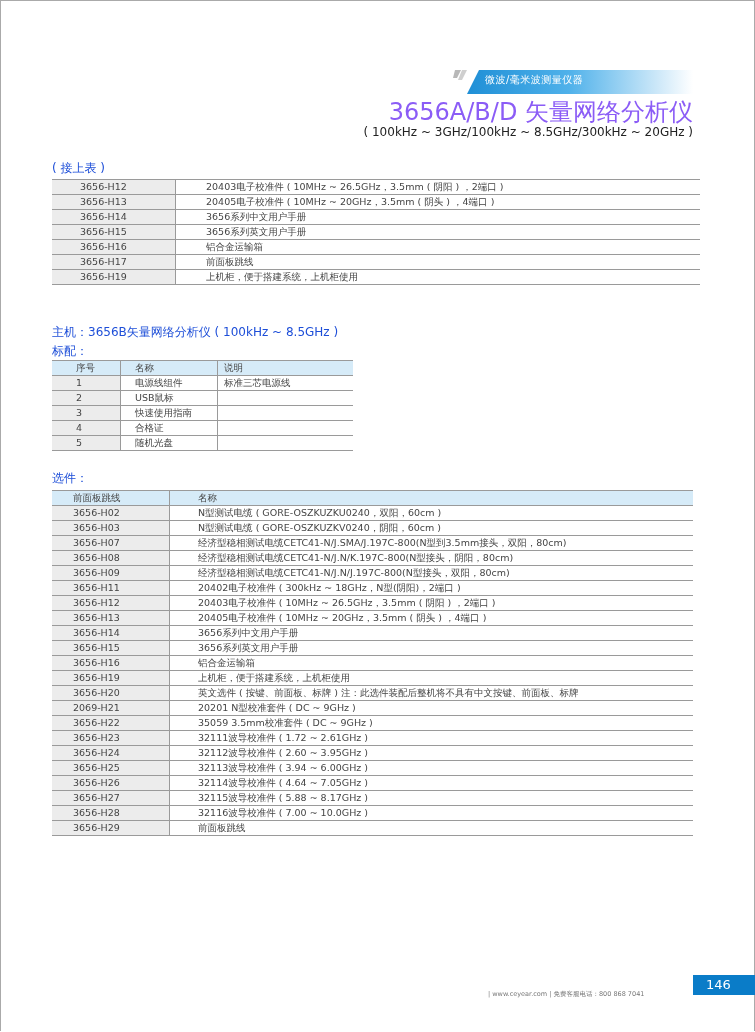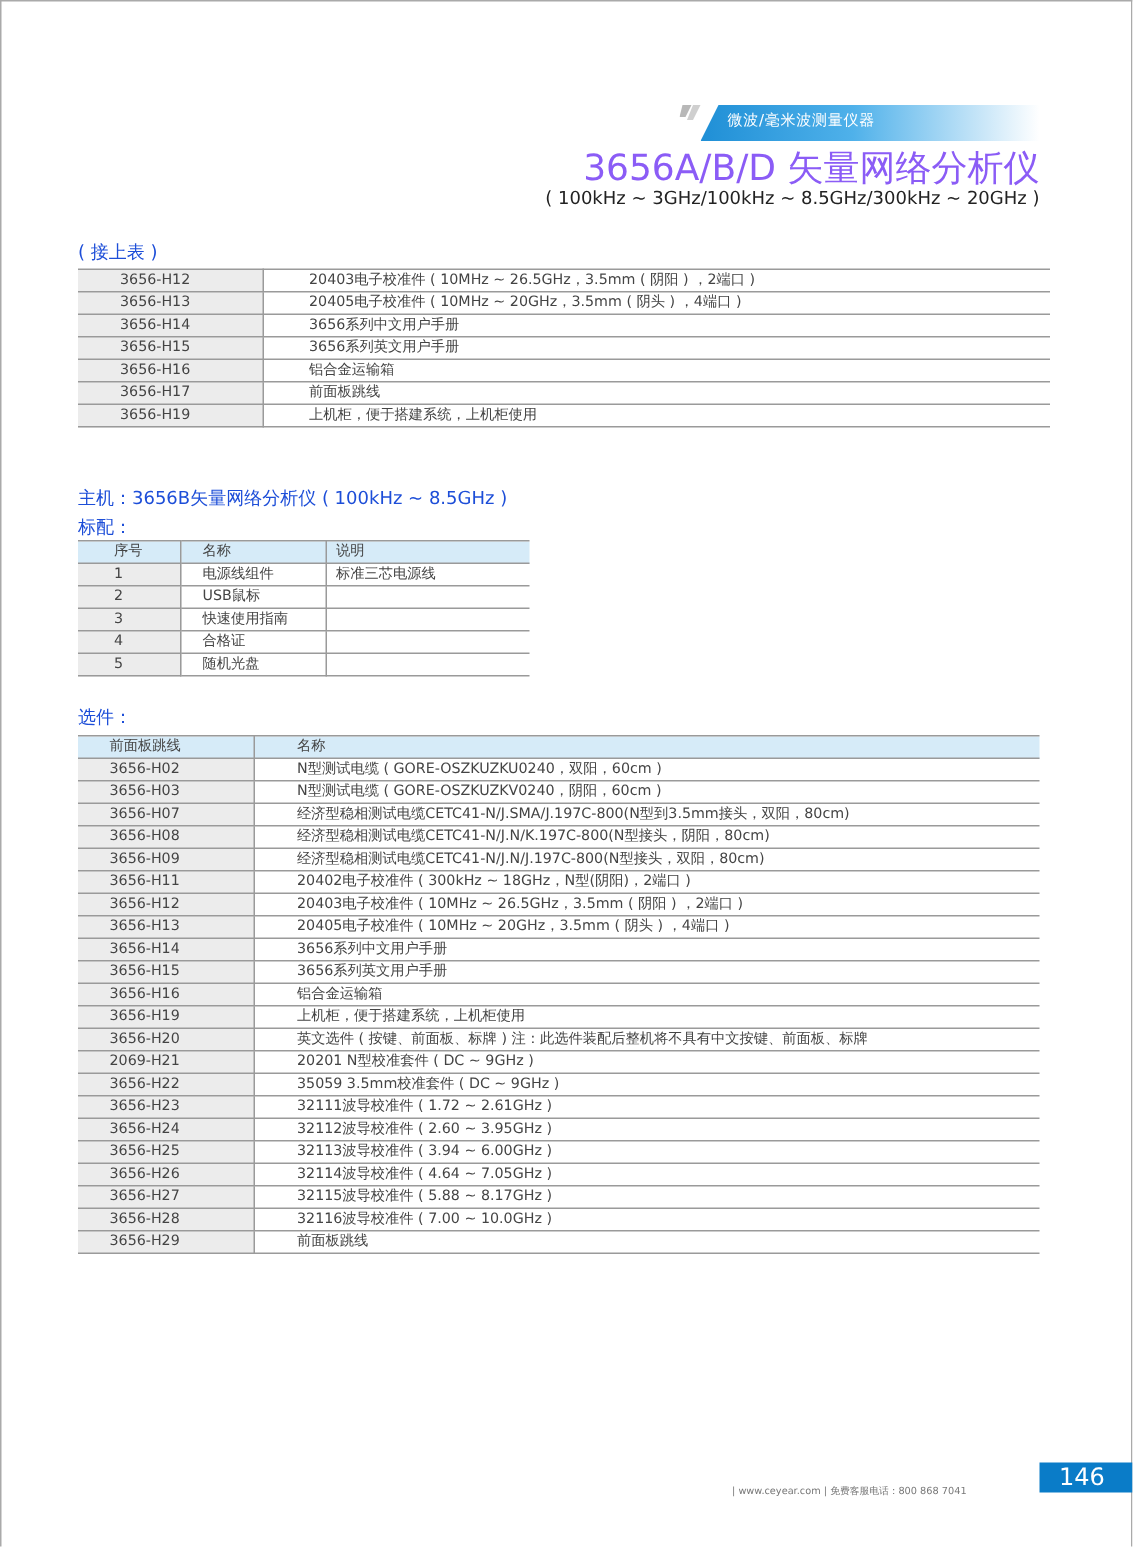--- a/index.html
+++ b/index.html
@@ -19,21 +19,21 @@
   .top-border td{border-top:1px solid #9a9a9a;}
   .vline{border-right:1px solid #9a9a9a;}
   .t1 td.c1{width:95px;padding-left:28px;}
   .t1 td.c2{padding-left:30px;}
   .t2 td.c1{width:44px;padding-left:24px;}
   .t2 td.c2{width:82px;padding-left:14px;}
   .t2 td.c3{padding-left:6px;}
   .t3 td.c1{width:96px;padding-left:21px;}
   .t3 td.c2{padding-left:28px;}
   .footer-contact{position:absolute;left:488px;top:990px;font-size:6.5px;color:#777;white-space:nowrap;text-align:center;}
-  .page-number{position:absolute;left:693px;top:975px;width:62px;height:20px;background:#0a7cc8;color:#fff;font-size:16px;line-height:20px;padding-left:13px;box-sizing:border-box;}
+  .page-number{position:absolute;left:693px;top:975px;width:62px;height:20px;background:#0a7cc8;color:#fff;font-size:13px;line-height:20px;padding-left:13px;box-sizing:border-box;}
 </style>
 </head>
 <body>
 
 <div class="page-frame"></div>
 
 <div class="category-banner">
   <svg class="banner-slash" viewBox="0 0 20 24" width="20" height="24">
     <polygon points="2,0 8,0 4,8 0,8" fill="#b8b8b8"></polygon>
     <polygon points="9,0 14,0 9,10 5,10" fill="#cfcfcf"></polygon>

